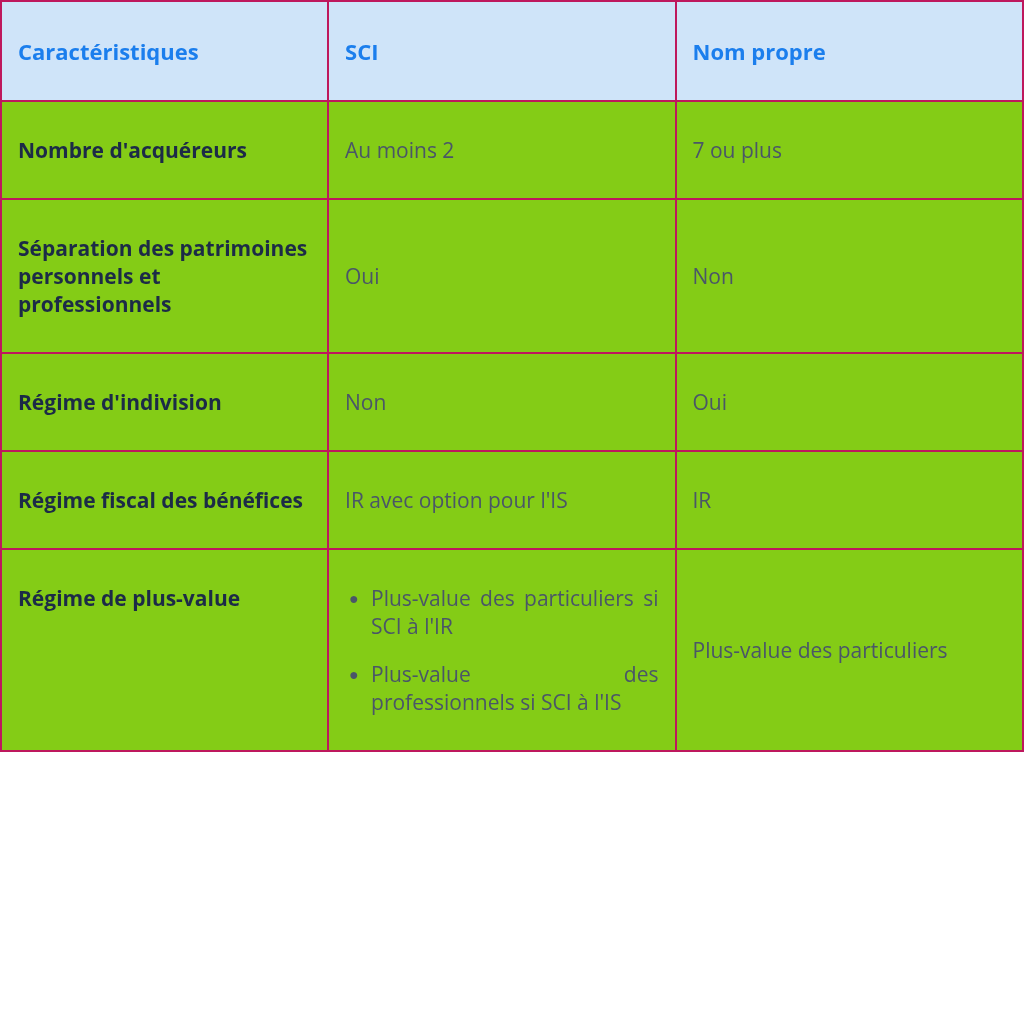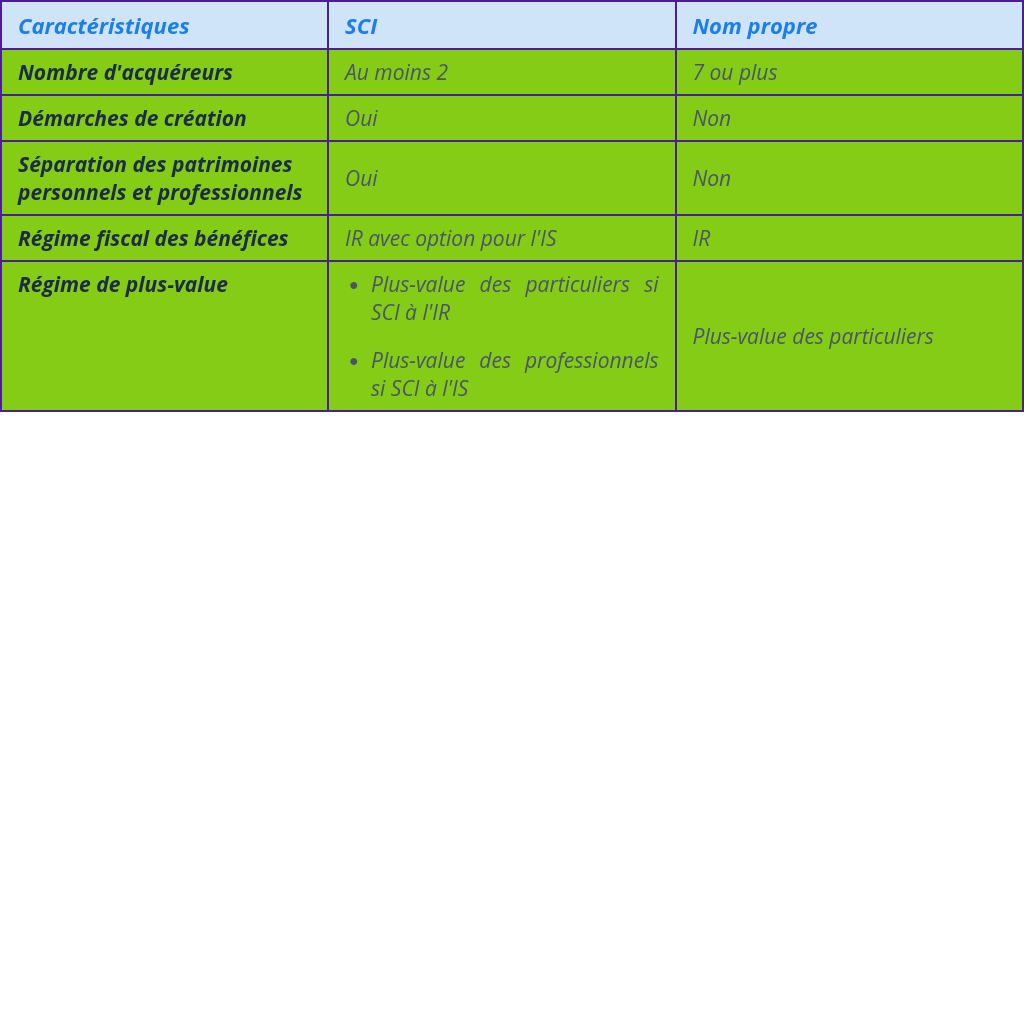--- a/index.html
+++ b/index.html
@@ -11,25 +11,24 @@
       font-family: -apple-system, BlinkMacSystemFont, 'Segoe UI', 'Open Sans', sans-serif;
       background: #fff;
       width: 1024px;
     }
     table {
       width: 100%;
       border-collapse: collapse;
       table-layout: fixed;
     }
     th, td {
-      padding: 8px 16px;
+      padding: 34px 16px;
       text-align: left;
       vertical-align: middle;
-      border: 2px solid #4c1d95;
-      font-style: italic;
+      border: 2px solid #be185d;
     }
     th {
       background: #cfe4f9;
       color: #1b7eed;
       font-weight: 700;
       font-size: 22px;
     }
     th:first-child {
       width: 32%;
     }
@@ -92,28 +91,28 @@
       <th>Nom propre</th>
     </tr>
   </thead>
   <tbody>
     <tr>
       <td class="label">Nombre d'acquéreurs</td>
       <td class="value">Au moins 2</td>
       <td class="value">7 ou plus</td>
     </tr>
     <tr>
-      <td class="label">Démarches de création</td>
+      <td class="label">Séparation des patrimoines personnels et professionnels</td>
       <td class="value">Oui</td>
       <td class="value">Non</td>
     </tr>
     <tr>
-      <td class="label">Séparation des patrimoines personnels et professionnels</td>
+      <td class="label">Régime d'indivision</td>
+      <td class="value">Non</td>
       <td class="value">Oui</td>
-      <td class="value">Non</td>
     </tr>
     <tr>
       <td class="label">Régime fiscal des bénéfices</td>
       <td class="value">IR avec option pour l'IS</td>
       <td class="value">IR</td>
     </tr>
     <tr>
       <td class="label top-align">Régime de plus-value</td>
       <td class="value top-align">
         <ul class="bullet">

